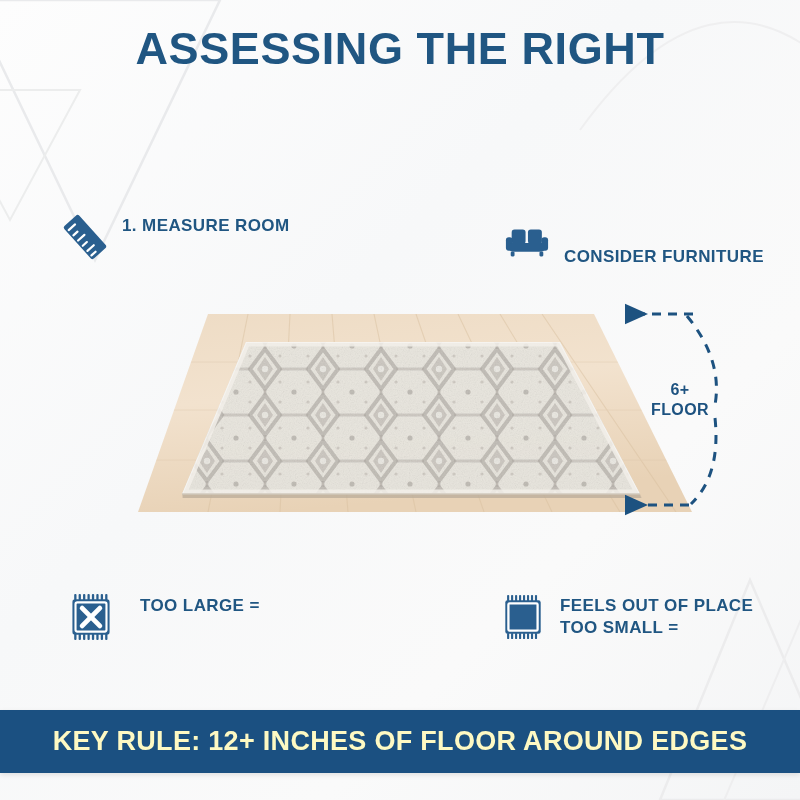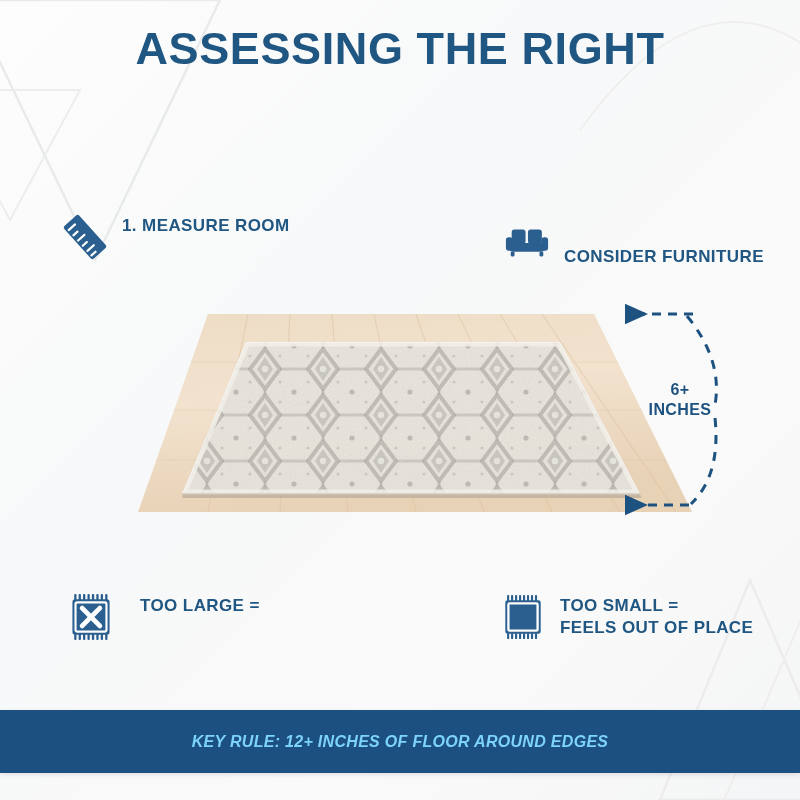--- a/index.html
+++ b/index.html
@@ -125,27 +125,26 @@
     top: 710px;
     width: 800px;
     height: 63px;
     background: #1b5081;
     display: flex;
     align-items: center;
     justify-content: center;
     box-shadow: 0 2px 5px rgba(0,0,0,0.10);
   }
   #banner-text {
-    color: #7dd3fc;
+    color: #fef9c3;
     font-weight: bold;
-    font-size: 16px;
+    font-size: 27px;
     letter-spacing: 0.3px;
     text-transform: uppercase;
     white-space: nowrap;
-    font-style: italic;
   }
 </style>
 </head>
 <body>
 
 <div id="canvas">
 
   <div class="watermark" style="top:-30px; left:-70px;">
     <svg class="wm-svg" width="320" height="340" viewBox="0 0 320 340">
       <path d="M40 30 L290 30 L165 290 Z" fill="none" stroke="#e9eaec" stroke-width="2.5"></path>
@@ -299,21 +298,21 @@
 
       <path d="M2 14 L68 14" stroke="#1d5280" stroke-width="3" stroke-dasharray="9 7" fill="none" marker-end="url(#arrowL)" transform="rotate(180 35 14)"></path>
 
       <path d="M62 16 Q98 60 90 105" stroke="#1d5280" stroke-width="3" stroke-dasharray="9 8" fill="none"></path>
       <path d="M90 118 Q96 175 66 204" stroke="#1d5280" stroke-width="3" stroke-dasharray="9 8" fill="none"></path>
 
       <path d="M2 205 L64 205" stroke="#1d5280" stroke-width="3" stroke-dasharray="9 7" fill="none" marker-end="url(#arrowL)" transform="rotate(180 33 205)"></path>
     </svg>
     <div id="callout-text">
       <div class="callout-line">6+</div>
-      <div class="callout-line">INCHES</div>
+      <div class="callout-line">FLOOR</div>
     </div>
   </div>
 
   <div class="tip" id="tip-toolarge">
     <div class="tip-icon">
       <svg width="52" height="58" viewBox="0 0 52 58">
         <g fill="#2a5f8f">
           <g>
             <rect x="7" y="3" width="2.6" height="7" rx="1"></rect>
             <rect x="12" y="3" width="2.6" height="7" rx="1"></rect>
@@ -371,22 +370,22 @@
             <rect x="30.5" y="47" width="2.4" height="7" rx="1"></rect>
             <rect x="35" y="47" width="2.4" height="7" rx="1"></rect>
             <rect x="39.5" y="47" width="2.4" height="7" rx="1"></rect>
           </g>
           <rect x="6" y="10" width="40" height="38" rx="2.5"></rect>
         </g>
         <rect x="9.5" y="13.5" width="33" height="31" rx="1.5" fill="none" stroke="#ffffff" stroke-width="2.6"></rect>
       </svg>
     </div>
     <div class="tip-text">
+      <div class="tip-line">FEELS OUT OF PLACE</div>
       <div class="tip-line">TOO SMALL =</div>
-      <div class="tip-line">FEELS OUT OF PLACE</div>
     </div>
   </div>
 
   <div id="banner">
     <div id="banner-text">KEY RULE: 12+ INCHES OF FLOOR AROUND EDGES</div>
   </div>
 
 </div>
 
 </body></html>

